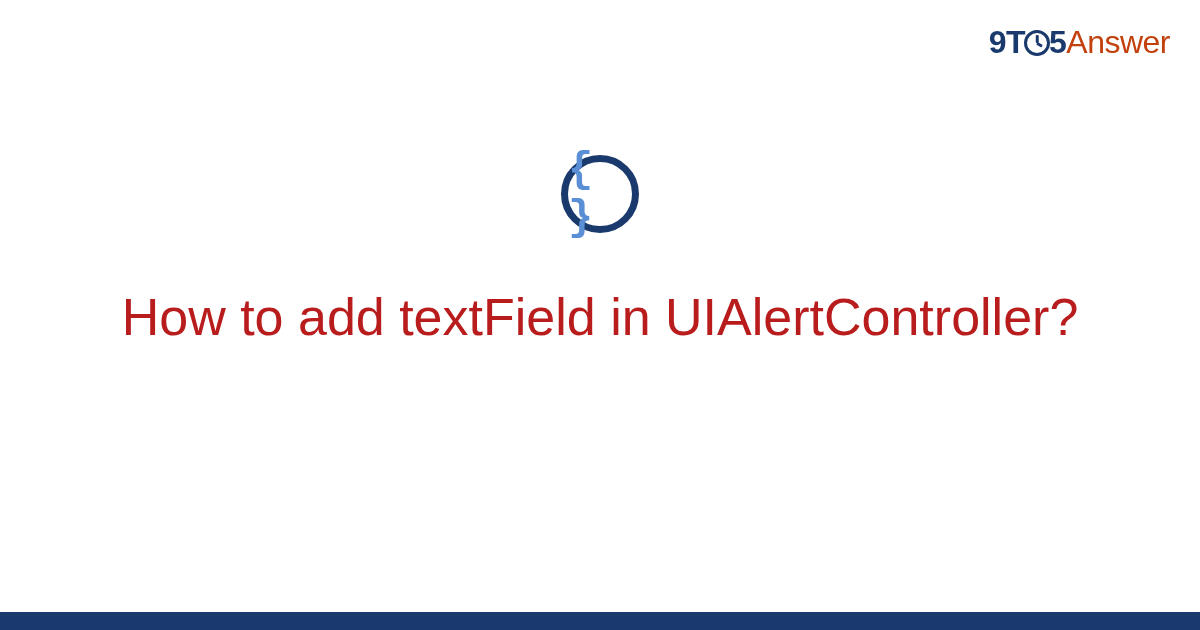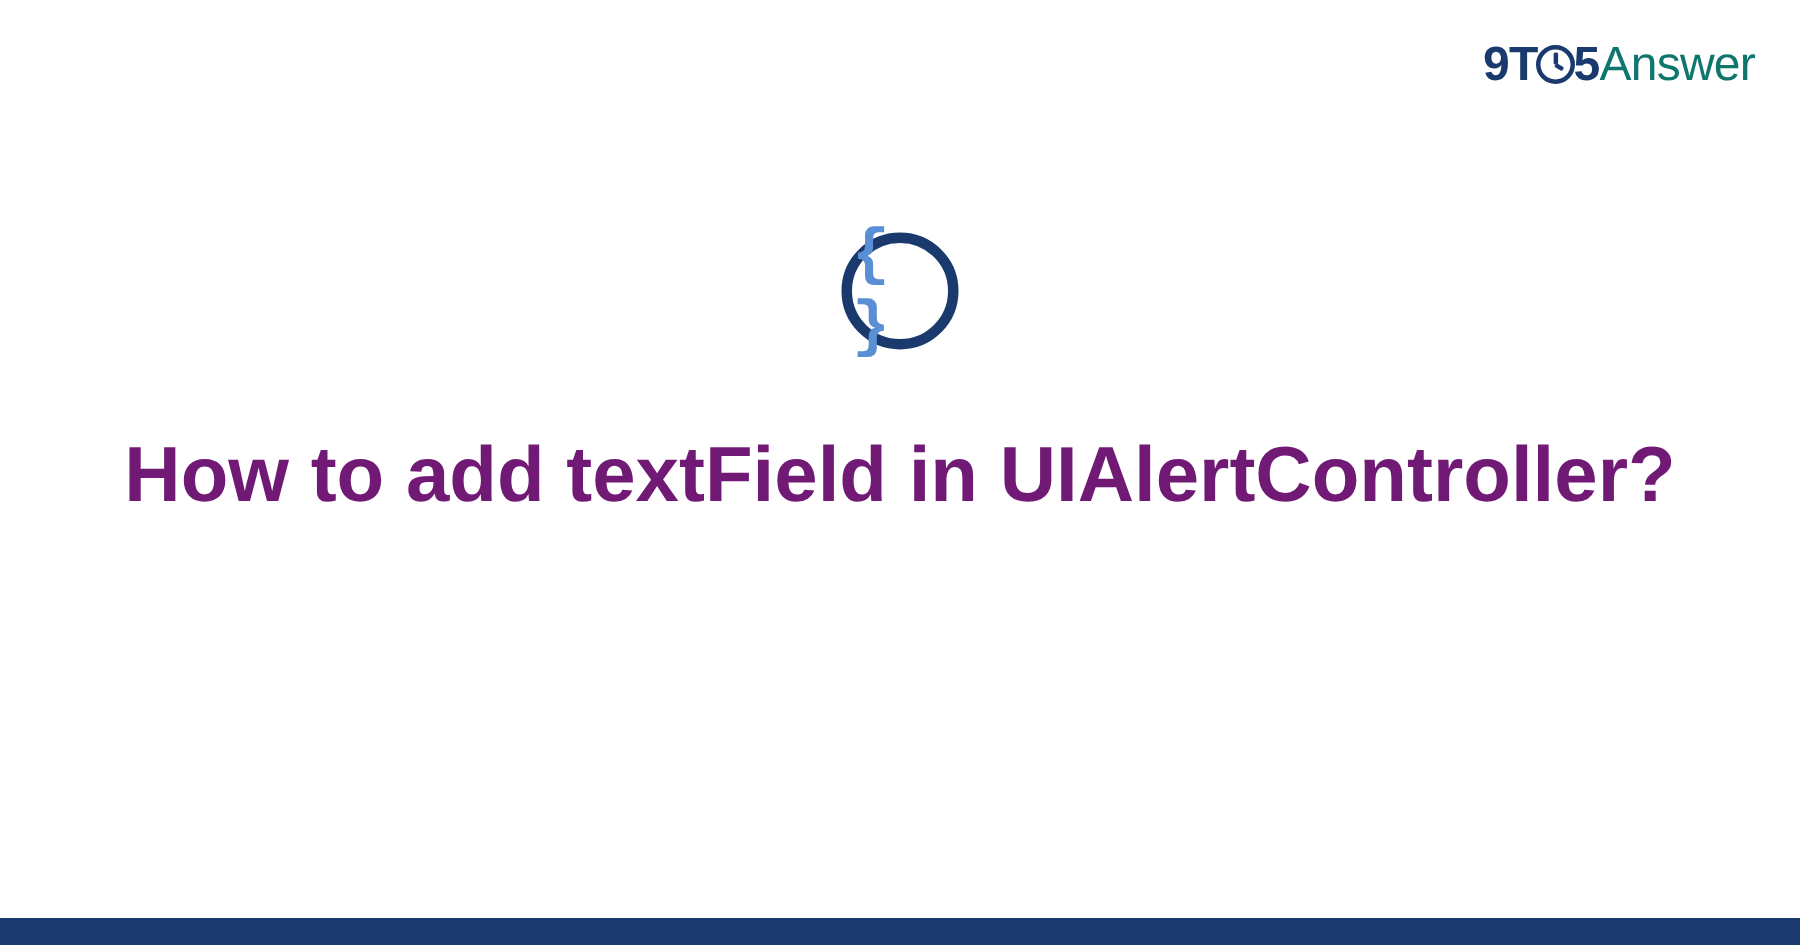--- a/index.html
+++ b/index.html
@@ -63,21 +63,21 @@
       top: 50%;
       transform: translate(-50%, -100%) rotate(120deg);
       transform-origin: bottom center;
       border-radius: 1px;
     }
     .header-logo .five {
       color: #1a3a6e;
       font-weight: 600;
     }
     .header-logo .answer {
-      color: #0f766e;
+      color: #c2410c;
       font-weight: 400;
     }
     .center-icon {
       position: absolute;
       left: 50%;
       top: 155px;
       transform: translateX(-50%);
       width: 78px;
       height: 78px;
       border: 7px solid #1a3a6e;
@@ -94,22 +94,22 @@
       letter-spacing: -2px;
     }
     .question-title {
       position: absolute;
       left: 50%;
       top: 285px;
       transform: translateX(-50%);
       width: 100%;
       text-align: center;
       font-size: 52px;
-      font-weight: 700;
-      color: #701a75;
+      font-weight: 400;
+      color: #b91c1c;
       line-height: 1.25;
       padding: 0 60px;
     }
     .bottom-bar {
       position: absolute;
       bottom: 0;
       left: 0;
       width: 100%;
       height: 18px;
       background: #1a3a6e;

